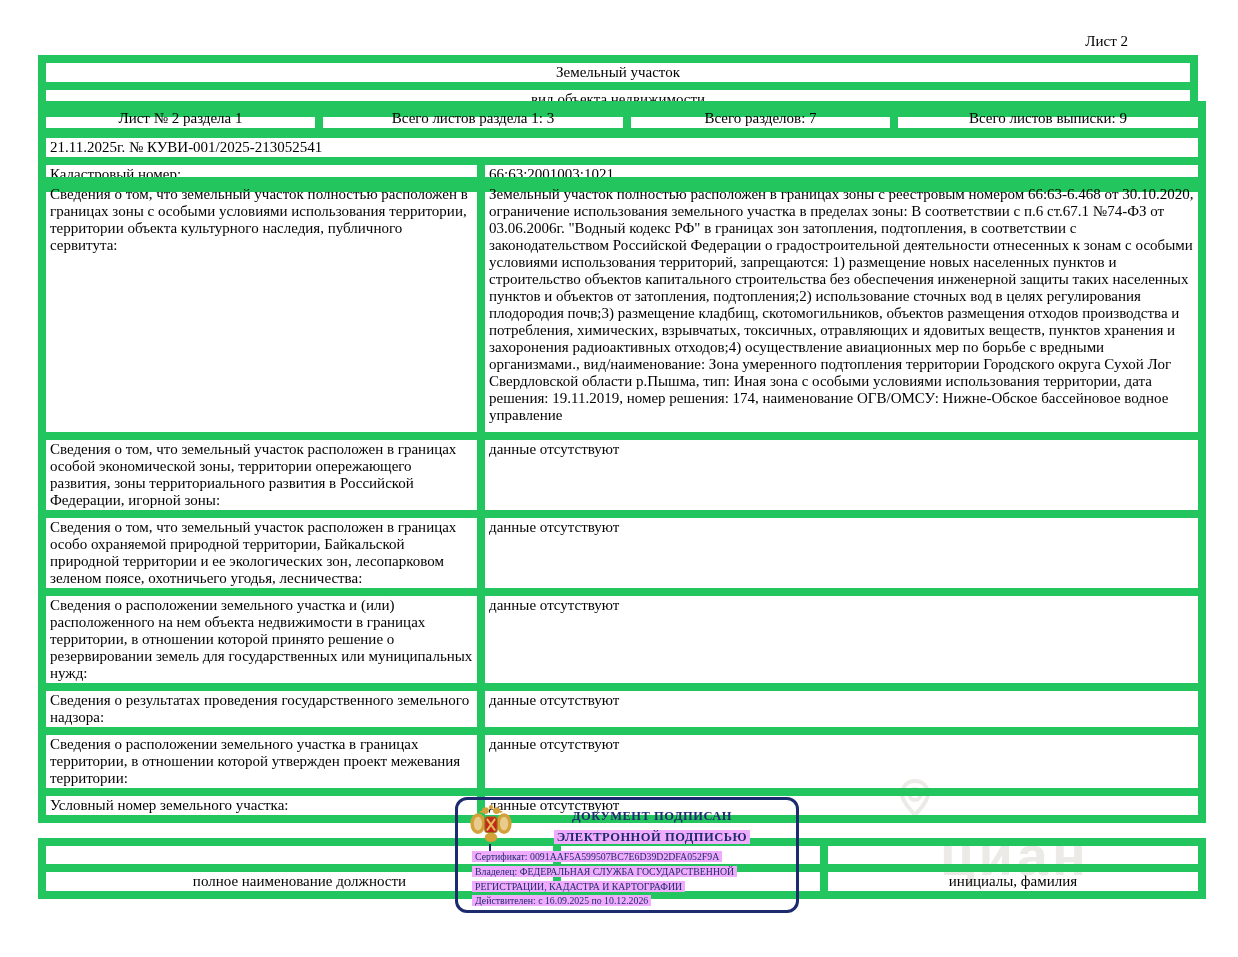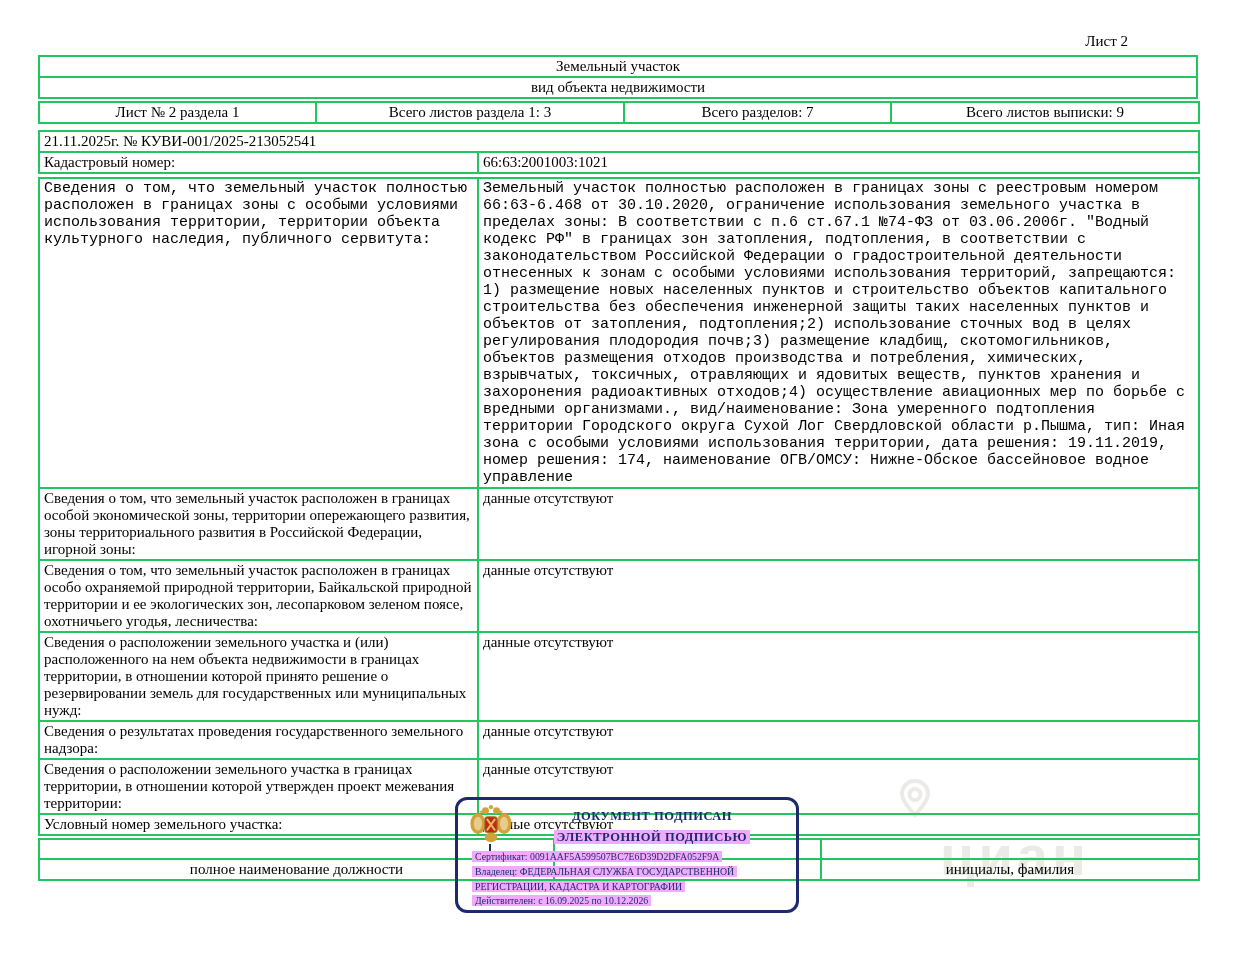--- a/index.html
+++ b/index.html
@@ -3,21 +3,21 @@
 <meta charset="utf-8">
 <style>
   html,body{margin:0;padding:0;background:#ffffff;}
   .page{
     position:relative;width:1238px;height:957px;background:#ffffff;overflow:hidden;
     font-family:"Liberation Serif","DejaVu Serif",serif;color:#000;
   }
   .abs{position:absolute;}
   
   table{border-collapse:collapse;table-layout:fixed;}
-  td{border:2px solid #22c55e;font-size:15px;line-height:17px;vertical-align:top;padding:1px 4px;overflow:hidden;}
+  td{border:8px solid #22c55e;font-size:15px;line-height:17px;vertical-align:top;padding:1px 4px;overflow:hidden;}
   .center td{text-align:center;vertical-align:middle;}
   
   .sheet-label{top:33px;left:38px;width:1160px;text-align:right;padding-right:70px;box-sizing:border-box;font-size:15px;}
   .tbl-object{top:55px;left:38px;width:1160px;}
   .tbl-object td{height:15px;text-align:center;vertical-align:middle;}
   .tbl-sheets{top:101px;left:38px;width:1160px;}
   .tbl-sheets td{height:17px;text-align:center;vertical-align:middle;}
   .tbl-doc{top:130px;left:38px;width:1160px;padding-left:48px;}
   .tbl-doc td{height:16px;vertical-align:middle;}
   
@@ -100,21 +100,21 @@
     </tr>
   </tbody>
     </table>
 
   <table class="abs tbl-main">
     <colgroup>
         <col style="width:439px">
         <col style="width:721px">
       </colgroup>
     <tbody>
-        <tr style="height:255px;font-family:Liberation Mono, monospace;">
+        <tr style="height:255px;">
       <td>Сведения о том, что земельный участок полностью расположен в границах зоны с особыми условиями использования территории, территории объекта культурного наследия, публичного сервитута:</td>
       <td>Земельный участок полностью расположен в границах зоны с реестровым номером 66:63-6.468 от 30.10.2020, ограничение использования земельного участка в пределах зоны: В соответствии с п.6 ст.67.1 №74-ФЗ от 03.06.2006г. "Водный кодекс РФ" в границах зон затопления, подтопления, в соответствии с законодательством Российской Федерации о градостроительной деятельности отнесенных к зонам с особыми условиями использования территорий, запрещаются: 1) размещение новых населенных пунктов и строительство объектов капитального строительства без обеспечения инженерной защиты таких населенных пунктов и объектов от затопления, подтопления;2) использование сточных вод в целях регулирования плодородия почв;3) размещение кладбищ, скотомогильников, объектов размещения отходов производства и потребления, химических, взрывчатых, токсичных, отравляющих и ядовитых веществ, пунктов хранения и захоронения радиоактивных отходов;4) осуществление авиационных мер по борьбе с вредными организмами., вид/наименование: Зона умеренного подтопления территории Городского округа Сухой Лог Свердловской области р.Пышма, тип: Иная зона с особыми условиями использования территории, дата решения: 19.11.2019, номер решения: 174, наименование ОГВ/ОМСУ: Нижне-Обское бассейновое водное управление</td>
     </tr>
     <tr style="height:70px;">
       <td>Сведения о том, что земельный участок расположен в границах особой экономической зоны, территории опережающего развития, зоны территориального развития в Российской Федерации, игорной зоны:</td>
       <td>данные отсутствуют</td>
     </tr>
     <tr style="height:70px;">
       <td>Сведения о том, что земельный участок расположен в границах особо охраняемой природной территории, Байкальской природной территории и ее экологических зон, лесопарковом зеленом поясе, охотничьего угодья, лесничества:</td>
       <td>данные отсутствуют</td>

